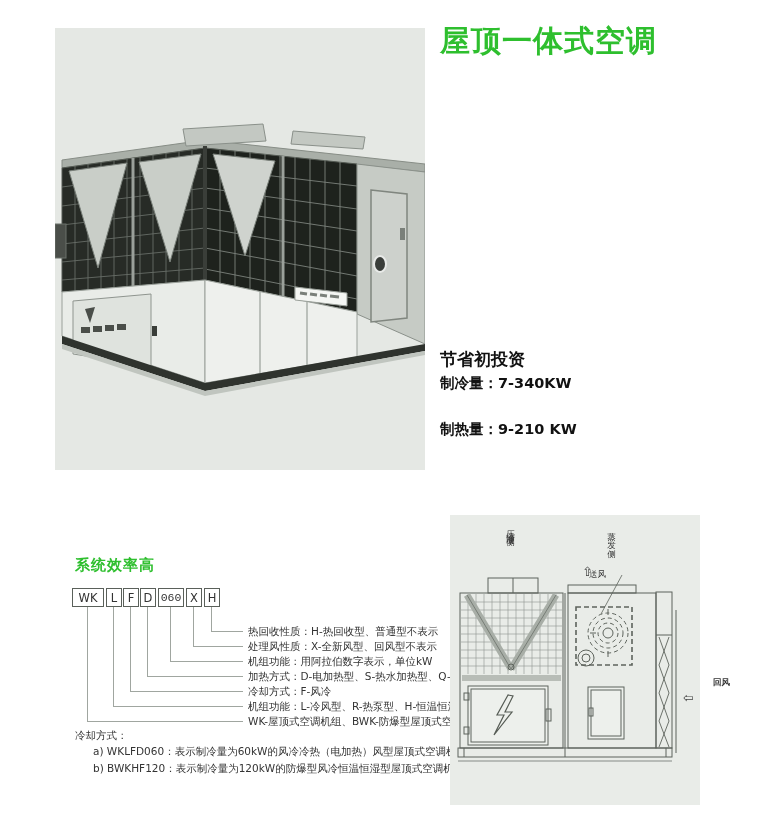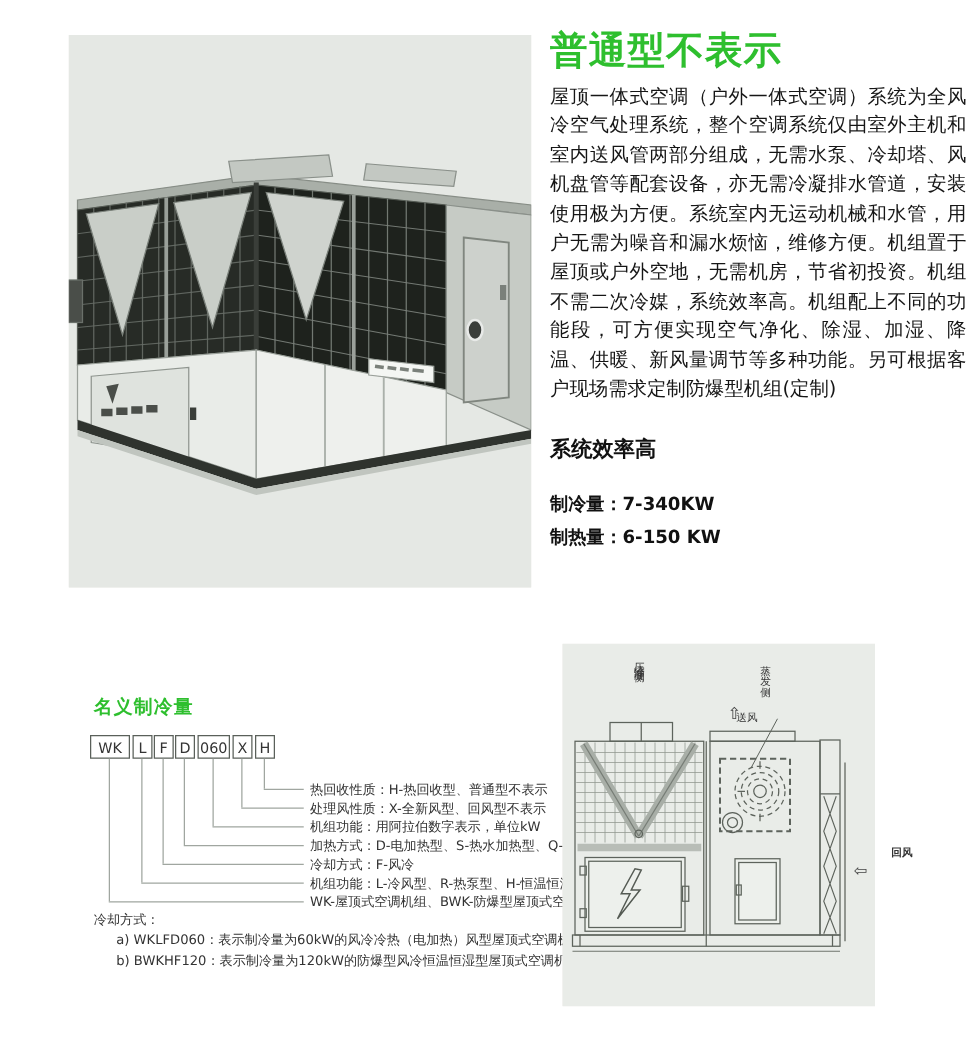--- a/index.html
+++ b/index.html
@@ -84,34 +84,33 @@
       <polygon points="240,259 292,265 292,278 240,272" fill="#f4f6f3" stroke="#9aa09a" stroke-width="1"></polygon>
       <path d="M245,265 L252,266 M255,266 L262,267 M265,267 L272,268 M275,268 L284,269" stroke="#7a807a" stroke-width="3"></path>
 
       <rect x="0" y="196" width="11" height="34" fill="#4a4e49" stroke="#6a706a"></rect>
 
       <polygon points="7,308 150,355 370,316 370,323 150,363 7,316" fill="#2f332e"></polygon>
       <polygon points="7,316 150,363 370,323 370,327 150,368 7,321" fill="#c0c5bf"></polygon>
     </svg>
   </div>
 
-  <div class="abs main-title">普通型不表示</div>
-  <div class="abs intro">屋顶一体式空调（户外一体式空调）系统为全风冷空气处理系统，整个空调系统仅由室外主机和室内送风管两部分组成，无需水泵、冷却塔、风机盘管等配套设备，亦无需冷凝排水管道，安装使用极为方便。系统室内无运动机械和水管，用户无需为噪音和漏水烦恼，维修方便。机组置于屋顶或户外空地，无需机房，节省初投资。机组不需二次冷媒，系统效率高。机组配上不同的功能段，可方便实现空气净化、除湿、加湿、降温、供暖、新风量调节等多种功能。另可根据客户现场需求定制防爆型机组(定制)</div>
-
-  <div class="abs spec-heading">系统效率高</div>
-  <div class="abs spec-item" style="top:374px;margin-top:20px;">制冷量：7-340KW</div>
-  <div class="abs spec-item" style="top:420px;">制热量：6-150 KW</div>
-
-  <div class="abs tree-heading">名义制冷量</div>
+  <div class="abs main-title">屋顶一体式空调</div>
+
+  <div class="abs spec-heading">节省初投资</div>
+  <div class="abs spec-item" style="top:374px;">制冷量：7-340KW</div>
+  <div class="abs spec-item" style="top:420px;">制热量：9-210 KW</div>
+
+  <div class="abs tree-heading">系统效率高</div>
 
   <div class="abs code-box" style="left:72px;width:30px;">WK</div>
   <div class="abs code-box" style="left:106px;width:14px;">L</div>
   <div class="abs code-box" style="left:123px;width:14px;">F</div>
   <div class="abs code-box" style="left:140px;width:14px;">D</div>
-  <div class="abs code-box" style="left:158px;width:24px;">060</div>
+  <div class="abs code-box" style="left:158px;width:24px;font-family:Liberation Mono, monospace;">060</div>
   <div class="abs code-box" style="left:186px;width:14px;">X</div>
   <div class="abs code-box" style="left:204px;width:14px;">H</div>
 
   <div class="abs tree-vline" style="left:211px;top:607px;height:24px;"></div>
   <div class="abs tree-hline" style="left:211px;top:631px;width:32px;"></div>
   <div class="abs tree-vline" style="left:193px;top:607px;height:39px;"></div>
   <div class="abs tree-hline" style="left:193px;top:646px;width:50px;"></div>
   <div class="abs tree-vline" style="left:170px;top:607px;height:54px;"></div>
   <div class="abs tree-hline" style="left:170px;top:661px;width:73px;"></div>
   <div class="abs tree-vline" style="left:147px;top:607px;height:69px;"></div>

